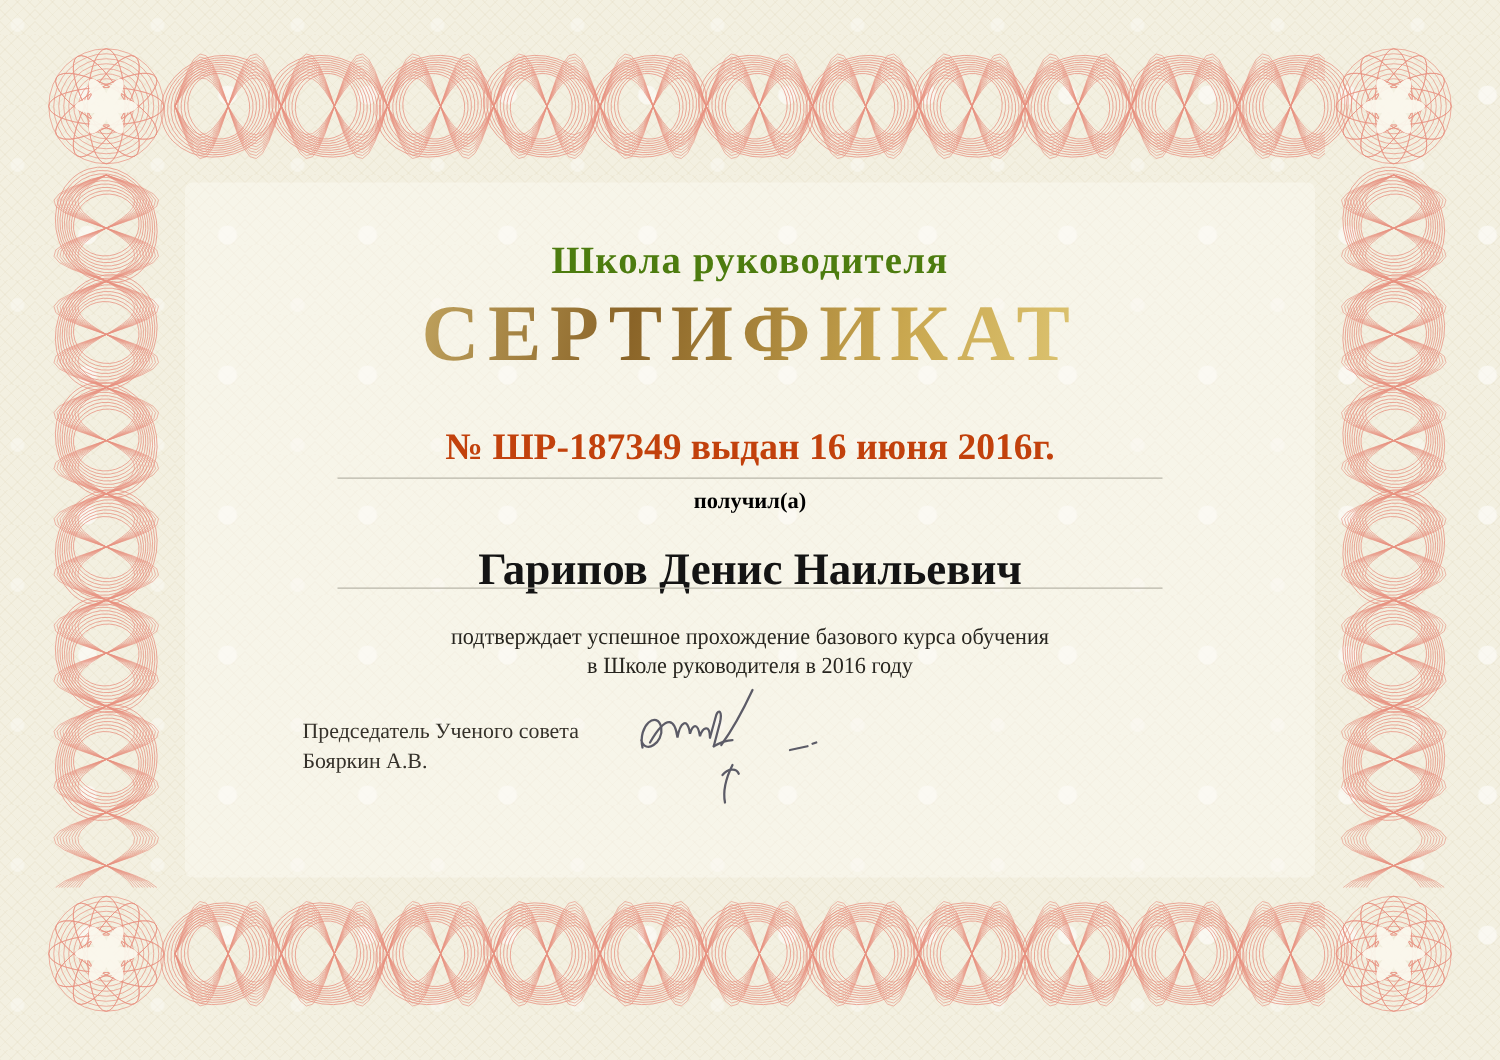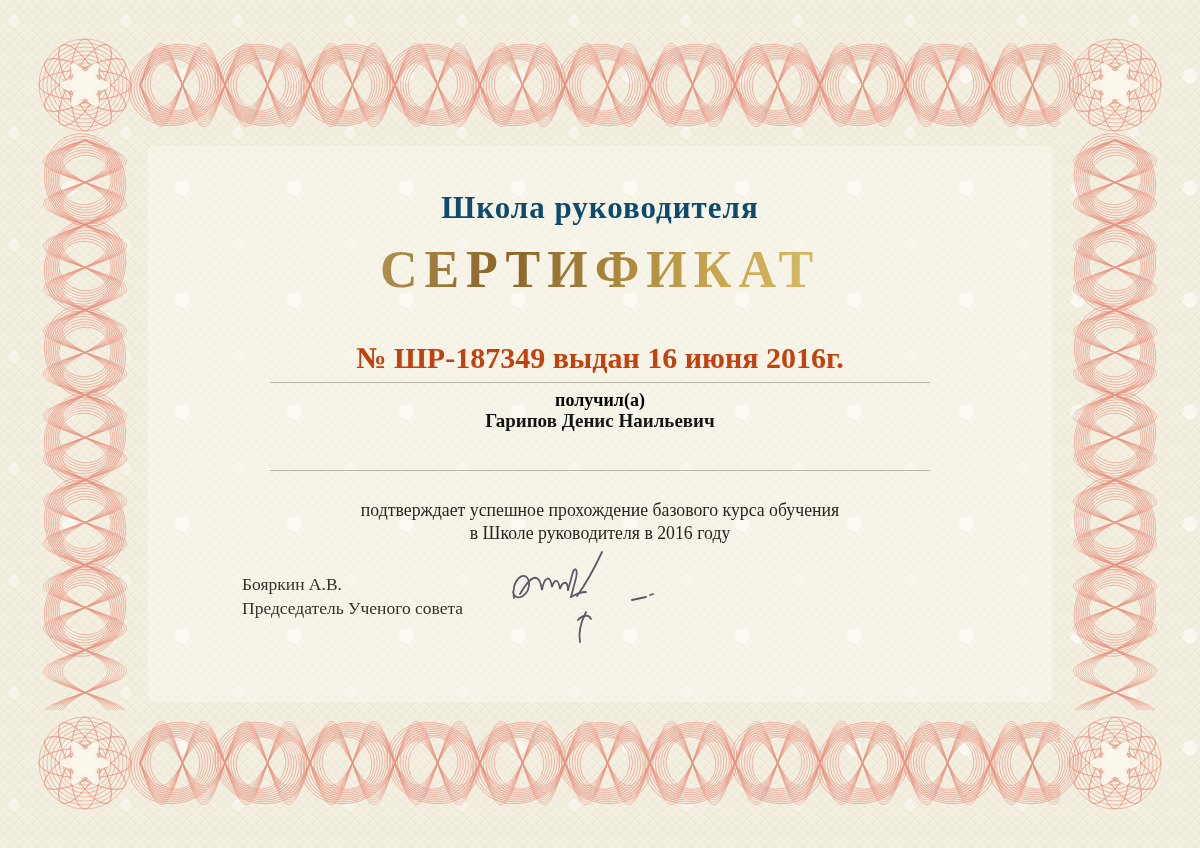--- a/index.html
+++ b/index.html
@@ -15,34 +15,34 @@
     background-position:14px 20px,70px 76px,0 0,0 0;
     font-family:"Liberation Serif","DejaVu Serif",serif;
   }
   .inner-field{
     position:absolute;left:148px;top:146px;width:904px;height:556px;
     background:rgba(252,250,243,.45);border-radius:6px;
   }
   #guilloche{position:absolute;left:0;top:0;}
   .centered{position:absolute;left:0;width:1200px;text-align:center;}
   .school-title{
-    top:190px;font-size:31px;font-weight:bold;color:#0c4a6e;letter-spacing:1px;
+    top:190px;font-size:31px;font-weight:bold;color:#4d7c0f;letter-spacing:1px;
   }
   .cert-title{
-    top:240px;font-size:52px;font-weight:bold;letter-spacing:7px;
+    top:230px;font-size:64px;font-weight:bold;letter-spacing:7px;
     background:linear-gradient(105deg,#9c7a36 0%,#e3cc82 18%,#8a6428 42%,#c9a74f 60%,#e9d788 80%,#f0e09a 100%);
     -webkit-background-clip:text;background-clip:text;color:transparent;
     text-shadow:none;
   }
   .number-line{top:341px;font-size:30px;font-weight:bold;color:#c2410c;}
   .rule{position:absolute;left:270px;width:660px;height:1px;background:#b9b6a9;}
   .rule1{top:382px;}
   .rule2{top:470px;}
   .received-label{top:390px;font-size:18px;font-weight:bold;color:#000000;}
-  .recipient-name{top:410px;font-size:19px;font-weight:bold;color:#141414;}
+  .recipient-name{top:434px;font-size:36px;font-weight:bold;color:#141414;}
   .confirm1{top:500px;font-size:18.5px;color:#27251f;transform:scaleX(.96);}
   .confirm2{top:523px;font-size:18.5px;color:#27251f;transform:scaleX(.96);}
   .signer{
     position:absolute;left:242px;top:572px;font-size:17.5px;color:#35312a;line-height:24px;
   }
   .signature{position:absolute;left:480px;top:540px;}
   
   .logos{position:absolute;left:0;top:645px;width:1200px;height:80px;}
 </style>
 </head>
@@ -611,22 +611,22 @@
 <div class="centered cert-title">СЕРТИФИКАТ</div>
 <div class="centered number-line">№ ШР-187349 выдан 16 июня 2016г.</div>
 <div class="rule rule1"></div>
 <div class="centered received-label">получил(а)</div>
 <div class="centered recipient-name">Гарипов Денис Наильевич</div>
 <div class="rule rule2"></div>
 <div class="centered confirm1">подтверждает успешное прохождение базового курса обучения</div>
 <div class="centered confirm2">в Школе руководителя в 2016 году</div>
 
 <div class="signer">
+  <div>Председатель Ученого совета</div>
   <div>Бояркин А.В.</div>
-  <div>Председатель Ученого совета</div>
 </div>
 
 <svg class="signature" width="210" height="110" viewBox="0 0 210 110">
   <g fill="none" stroke="#4b4b59" stroke-width="1.8" stroke-linecap="round" opacity="0.9">
     <path d="M34,58 C30,40 46,28 49,42 C51,54 36,64 33,52"></path>
     <path d="M40,54 C54,30 60,36 62,50 C64,38 70,33 72,47 C74,40 78,37 80,49 C82,42 88,39 88,50"></path>
     <path d="M88,50 L93,32 C95,27 98,29 96,38 L91,57"></path>
     <path d="M91,57 C96,54 101,52 106,52"></path>
     <path d="M122,12 C115,27 105,45 97,56"></path>
     <path d="M106,72 C102,80 98,92 100,102"></path>

